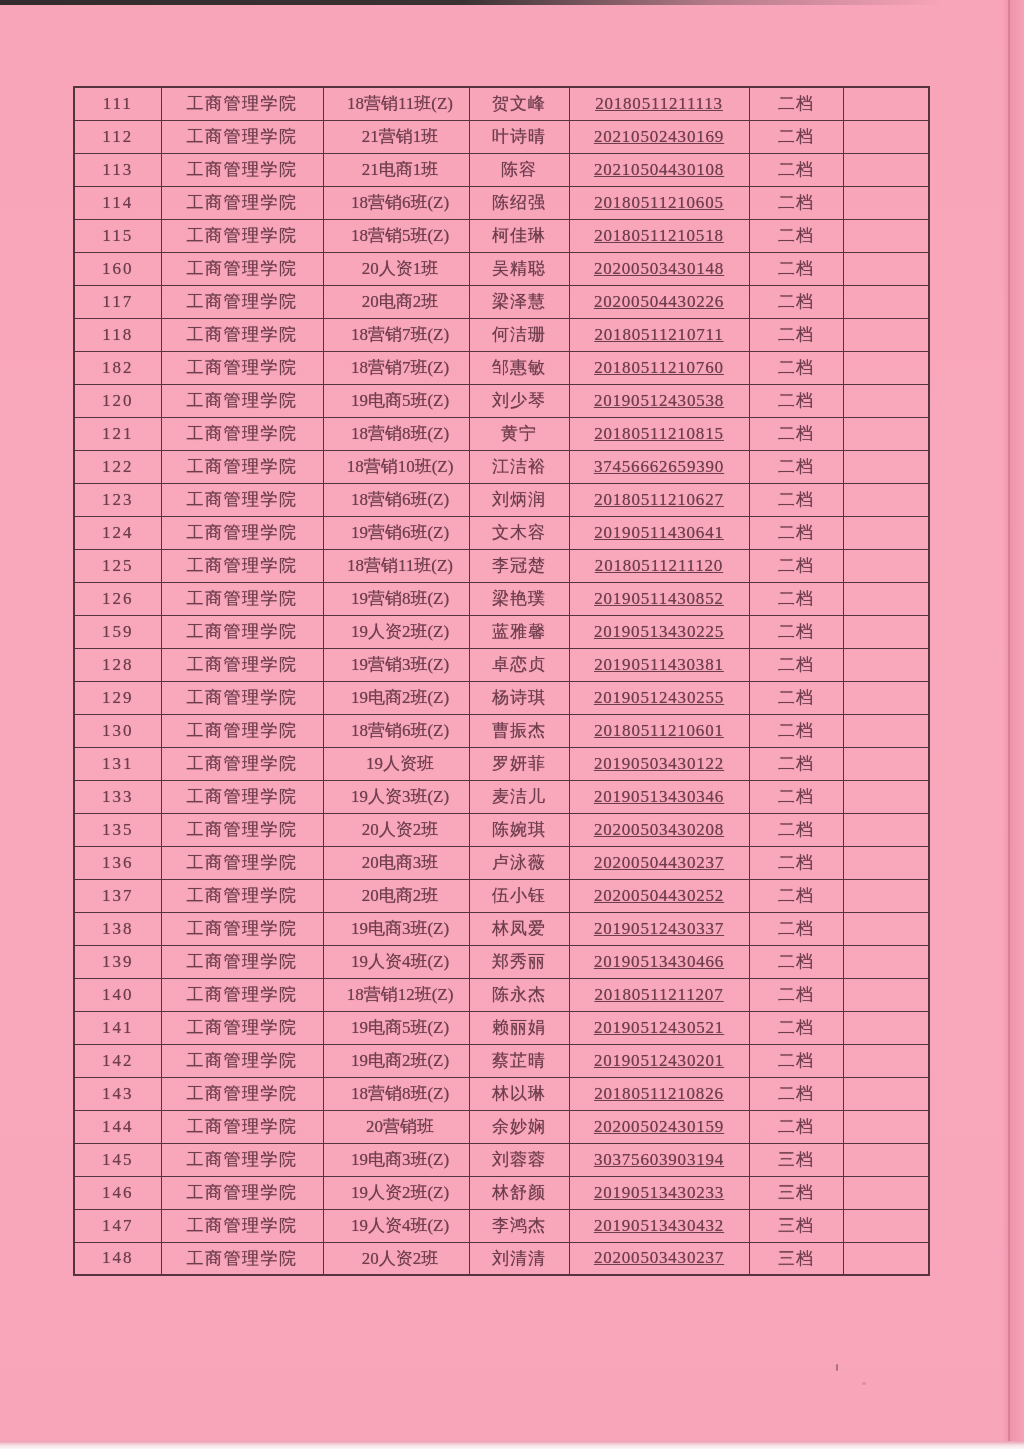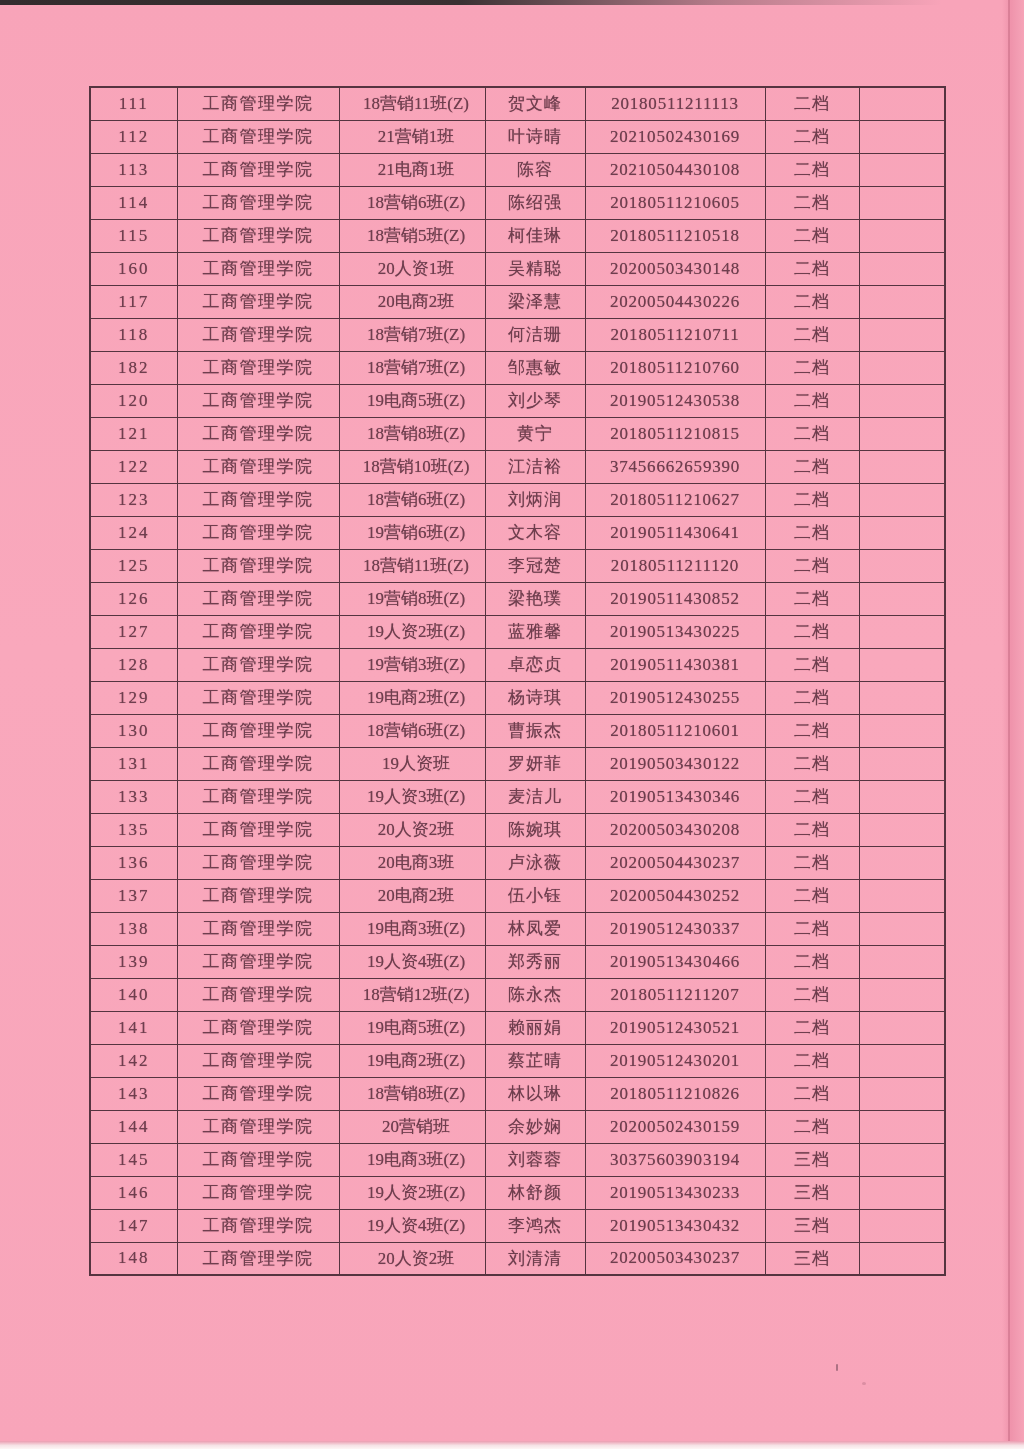--- a/index.html
+++ b/index.html
@@ -25,42 +25,42 @@
   .right-edge-line {
     position: absolute; top: 0; right: 14px; width: 2px; height: 100%;
     background: rgba(190,100,125,0.45);
   }
   
   .bottom-edge {
     position: absolute; left: 0; bottom: 0; width: 100%; height: 8px;
     background: linear-gradient(180deg, #eb9cb0 0%, #f6e3e6 55%, #fdf6f6 100%);
   }
   .doc-table {
-    position: absolute; left: 89px; top: 86px;
+    position: absolute; left: 73px; top: 86px;
     border-collapse: collapse;
     table-layout: fixed;
     width: 855px;
     border: 2.5px solid #553440;
   }
   .doc-table td {
     border: 1.5px solid #553440;
     height: 33px;
     text-align: center;
     vertical-align: middle;
     color: #6f3e4e;
     font-size: 17px;
     white-space: nowrap;
     overflow: hidden;
     text-shadow: 0 0 0.7px rgba(111,62,78,0.75);
   }
   .col-no         { width: 87px;  font-size: 18px; letter-spacing: 2px; }
   .col-college    { width: 162px; letter-spacing: 1.5px; font-size: 17px; font-family: Liberation Serif, serif; }
   .col-class      { width: 146px; font-size: 16px; padding-left: 8px; }
   .col-name       { width: 100px; letter-spacing: 1px; font-family: Liberation Serif, serif; }
-  .col-student_id { width: 180px; letter-spacing: 0.8px; }
+  .col-student_id { width: 180px; letter-spacing: 0.8px; text-decoration: underline; }
   .col-level      { width: 94px;  letter-spacing: 1px; }
   .col-note       { width: 86px; }
   
   .stray-mark {
     position: absolute; left: 836px; top: 1364px;
     width: 2px; height: 7px;
     background: rgba(110,70,85,0.55);
     border-radius: 1px;
   }
   .stray-mark2 {
@@ -220,21 +220,21 @@
       <tr>
         <td class="col-no">126</td>
         <td class="col-college">工商管理学院</td>
         <td class="col-class">19营销8班(Z)</td>
         <td class="col-name">梁艳璞</td>
         <td class="col-student_id">20190511430852</td>
         <td class="col-level">二档</td>
         <td class="col-note"></td>
       </tr>
       <tr>
-        <td class="col-no">127</td>
+        <td class="col-no">159</td>
         <td class="col-college">工商管理学院</td>
         <td class="col-class">19人资2班(Z)</td>
         <td class="col-name">蓝雅馨</td>
         <td class="col-student_id">20190513430225</td>
         <td class="col-level">二档</td>
         <td class="col-note"></td>
       </tr>
       <tr>
         <td class="col-no">128</td>
         <td class="col-college">工商管理学院</td>

